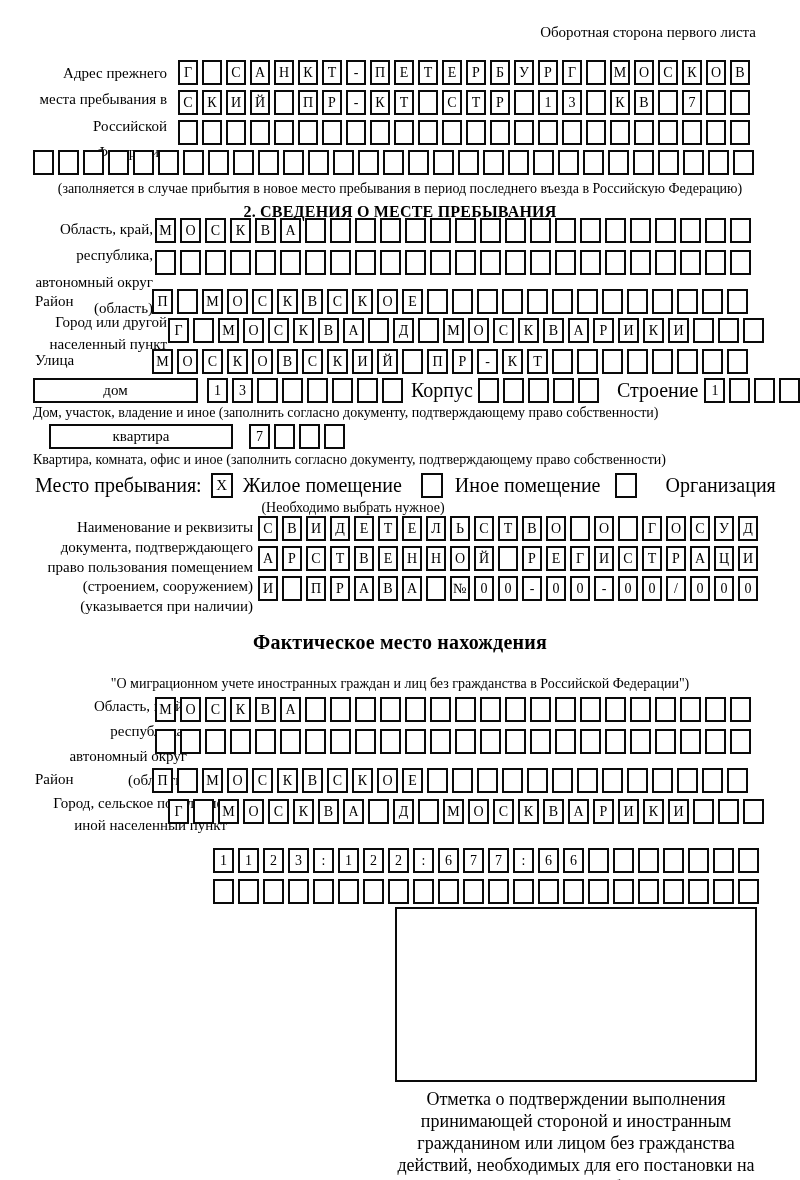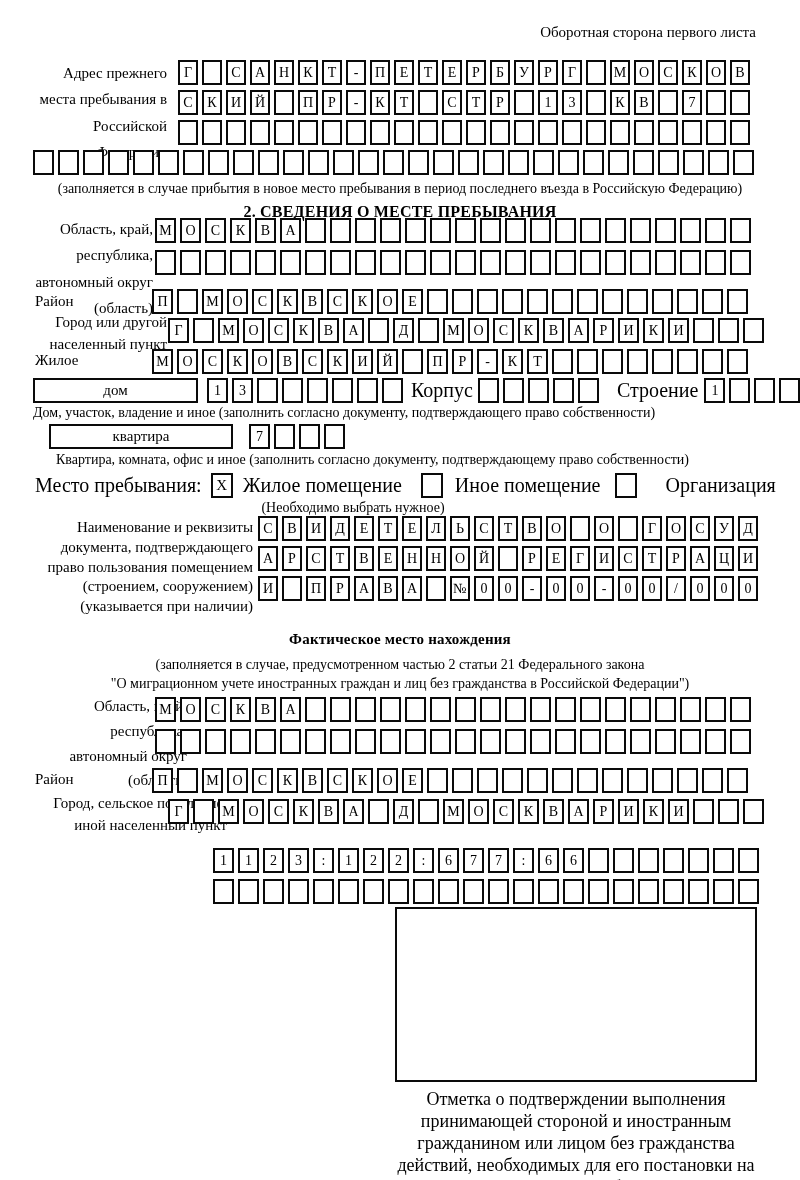--- a/index.html
+++ b/index.html
@@ -268,21 +268,21 @@
       <div class="cell">А</div>
       <div class="cell">Р</div>
       <div class="cell">И</div>
       <div class="cell">К</div>
       <div class="cell">И</div>
       <div class="cell"></div>
       <div class="cell"></div>
       <div class="cell"></div>
     </div>
 
-  <div class="abs lbl" style="left:35px;top:347px;">Жилое</div>
+  <div class="abs lbl" style="left:35px;top:347px;">Улица</div>
   <div class="abs cells wide" style="left:152px;top:349px;">
       <div class="cell">М</div>
       <div class="cell">О</div>
       <div class="cell">С</div>
       <div class="cell">К</div>
       <div class="cell">О</div>
       <div class="cell">В</div>
       <div class="cell">С</div>
       <div class="cell">К</div>
       <div class="cell">И</div>
@@ -324,32 +324,32 @@
         <div class="cell"></div>
       </div>
     <div class="inline-lbl" style="margin-left:18px;">Строение</div>
     <div class="cells wide" style="margin-left:6px;">
         <div class="cell">1</div>
         <div class="cell"></div>
         <div class="cell"></div>
         <div class="cell"></div>
       </div>
   </div>
-  <div class="abs note" style="left:33px;top:405px;">Дом, участок, владение и иное (заполнить согласно документу, подтверждающего право собственности)</div>
+  <div class="abs note" style="left:33px;top:405px;">Дом, участок, владение и иное (заполнить согласно документу, подтверждающему право собственности)</div>
 
   <div class="abs flexrow" style="left:33px;top:424px;padding-left:16px;">
     <div class="widebox" style="width:184px;">квартира</div>
     <div class="cells wide" style="margin-left:16px;">
         <div class="cell">7</div>
         <div class="cell"></div>
         <div class="cell"></div>
         <div class="cell"></div>
       </div>
   </div>
-  <div class="abs note" style="left:33px;top:452px;margin-left:23px;">Квартира, комната, офис и иное (заполнить согласно документу, подтверждающему право собственности)</div>
+  <div class="abs note" style="left:33px;top:452px;">Квартира, комната, офис и иное (заполнить согласно документу, подтверждающему право собственности)</div>
 
   <div class="abs flexrow" style="left:35px;top:473px;">
     <div class="inline-lbl">Место пребывания:</div>
     <div class="chk" style="margin-left:9px;">X</div>
     <div class="inline-lbl" style="margin-left:10px;">Жилое помещение</div>
     <div class="chk" style="margin-left:19px;"></div>
     <div class="inline-lbl" style="margin-left:12px;">Иное помещение</div>
     <div class="chk" style="margin-left:14px;"></div>
     <div class="inline-lbl" style="margin-left:29px;">Организация</div>
   </div>
@@ -421,22 +421,21 @@
         <div class="cell">-</div>
         <div class="cell">0</div>
         <div class="cell">0</div>
         <div class="cell">/</div>
         <div class="cell">0</div>
         <div class="cell">0</div>
         <div class="cell">0</div>
       </div>
   </div>
 
-  <div class="abs h2 center" style="left:0;top:631px;width:800px;font-size:15px;">Фактическое место нахождения</div>
-  <div class="abs note center" style="left:0;top:657px;width:800px;">(заполняется в случае, предусмотренном частью 2 статьи 21 Федерального закона</div>
+  <div class="abs h2 center" style="left:0;top:631px;width:800px;font-size:20px;">Фактическое место нахождения</div>
   <div class="abs note center" style="left:0;top:676px;width:800px;">"О миграционном учете иностранных граждан и лиц без гражданства в Российской Федерации")</div>
 
   <div class="abs lbl" style="left:35px;top:694px;width:152px;line-height:1.65;">Область, край, республика, автономный округ (область)</div>
   <div class="abs cellcol g7" style="left:155px;top:697px;">
     <div class="cells wide">
         <div class="cell">М</div>
         <div class="cell">О</div>
         <div class="cell">С</div>
         <div class="cell">К</div>
         <div class="cell">В</div>

